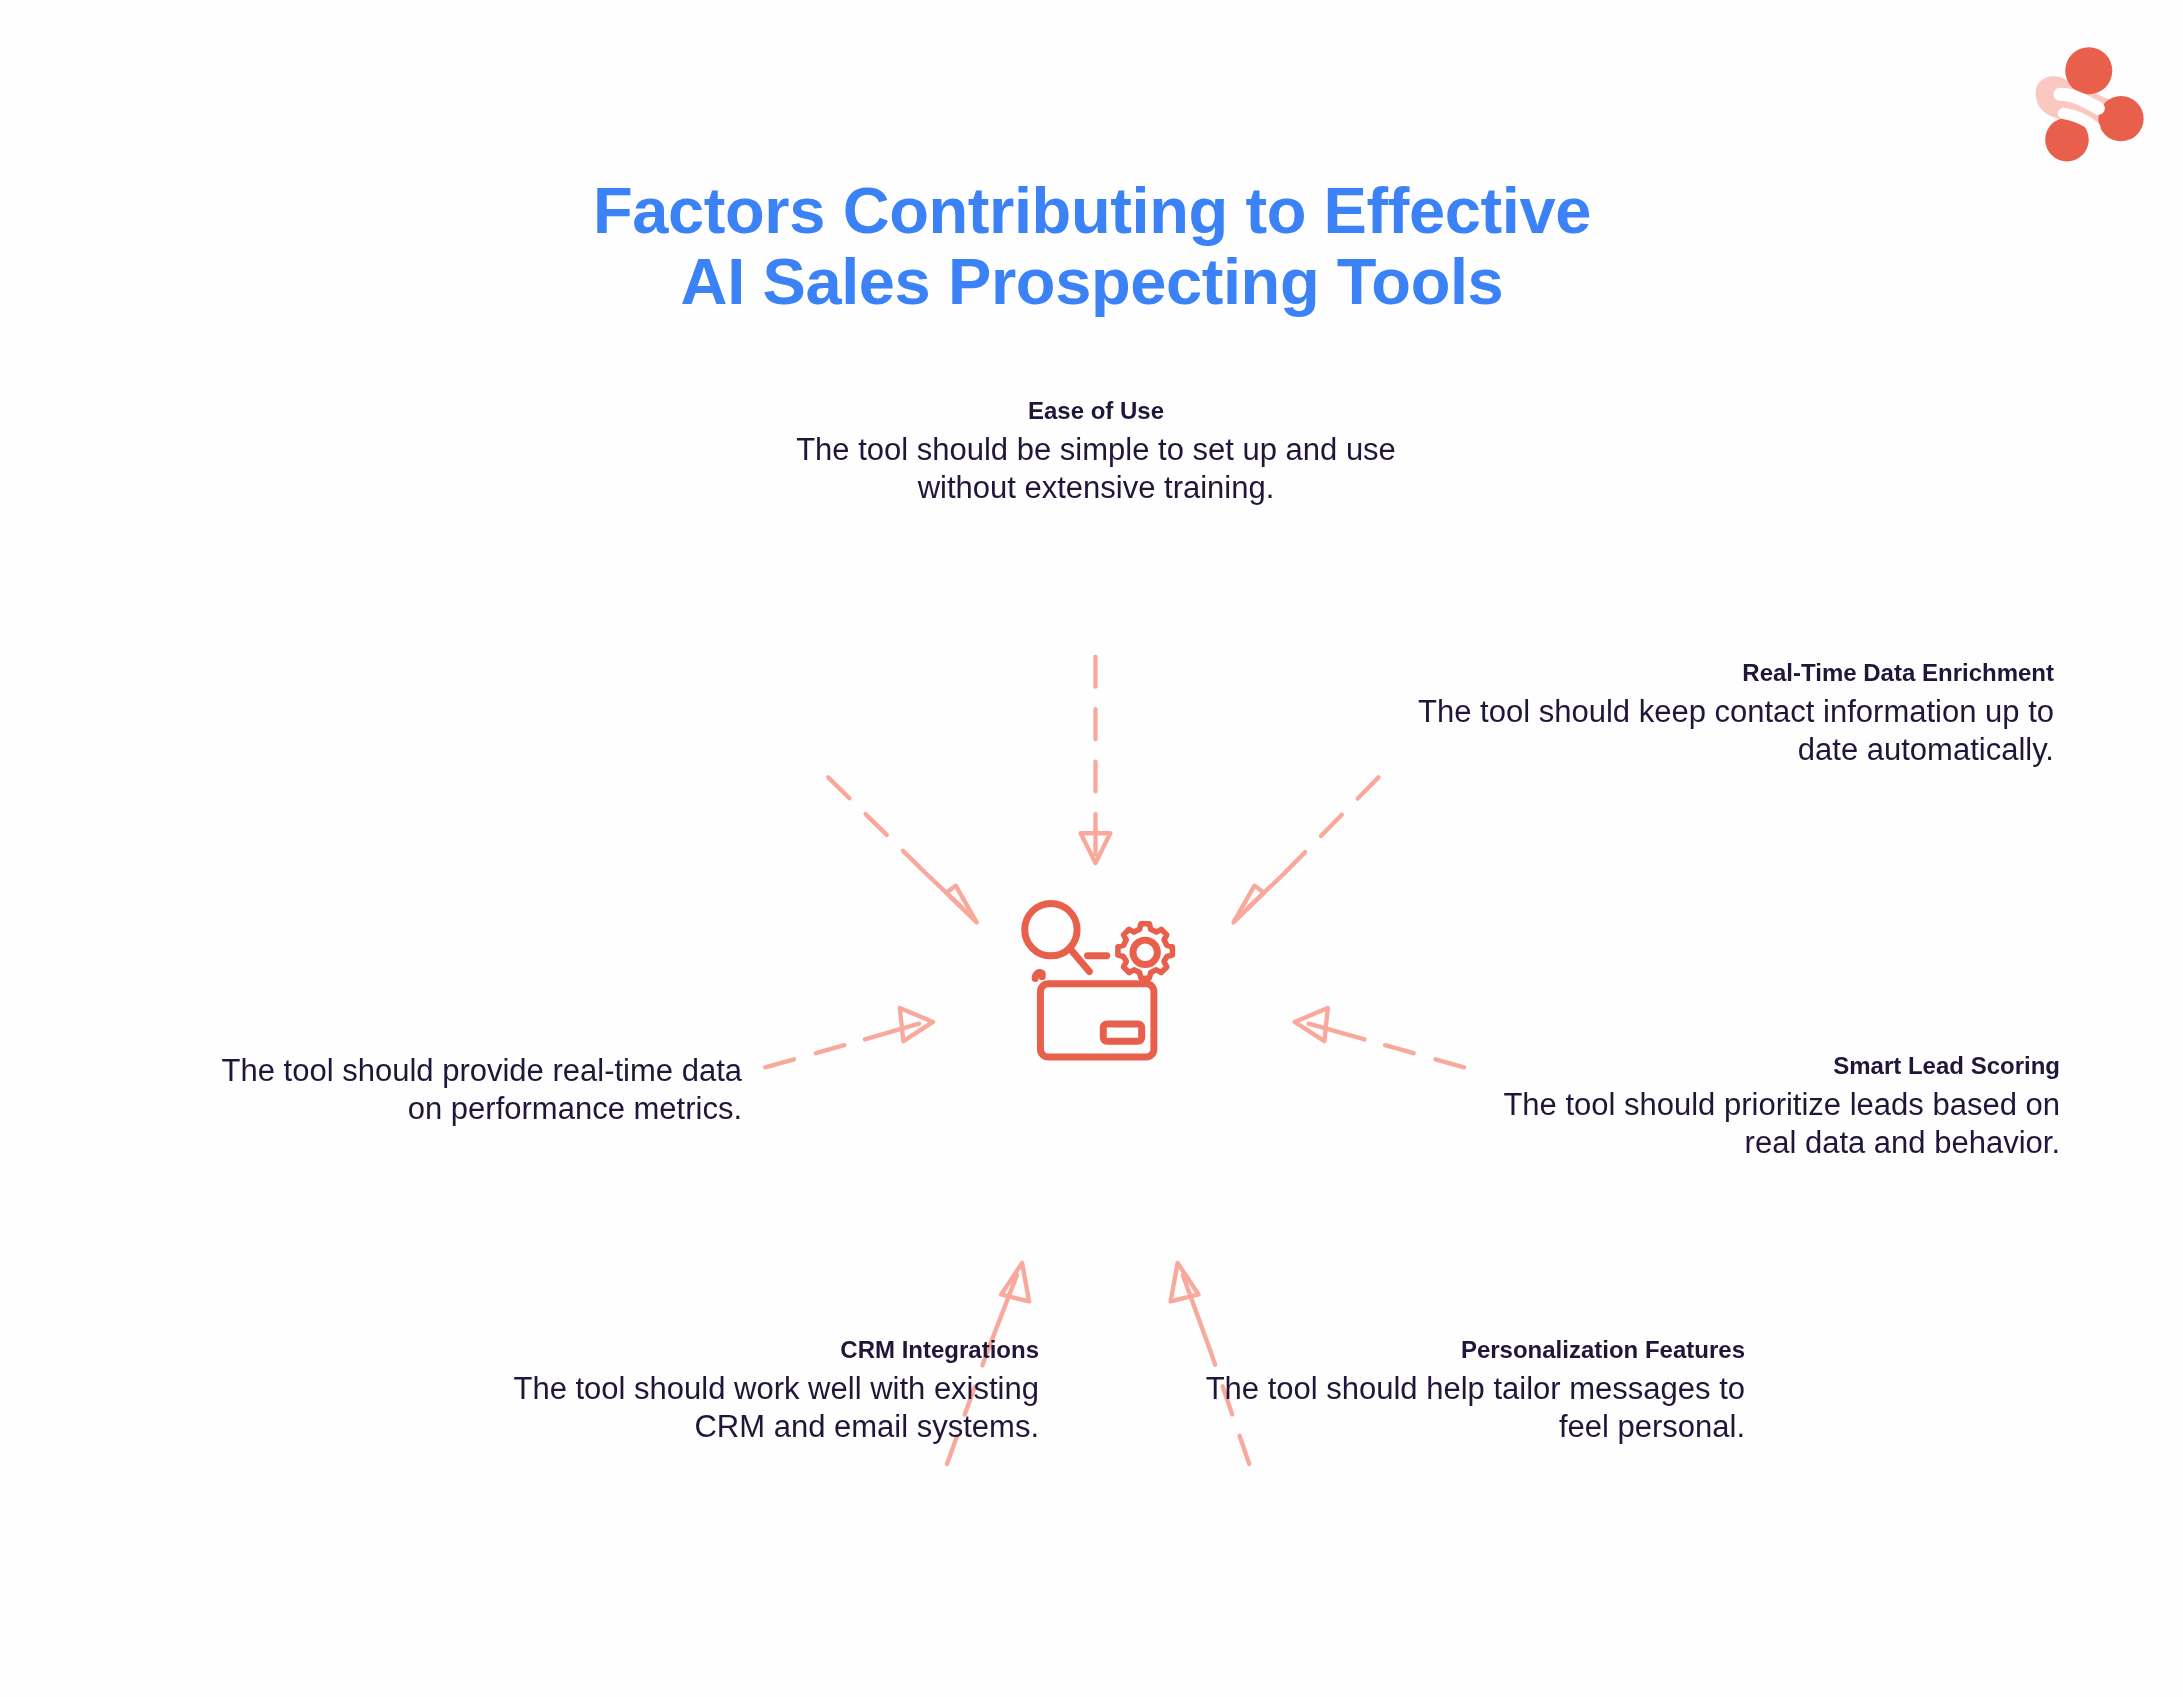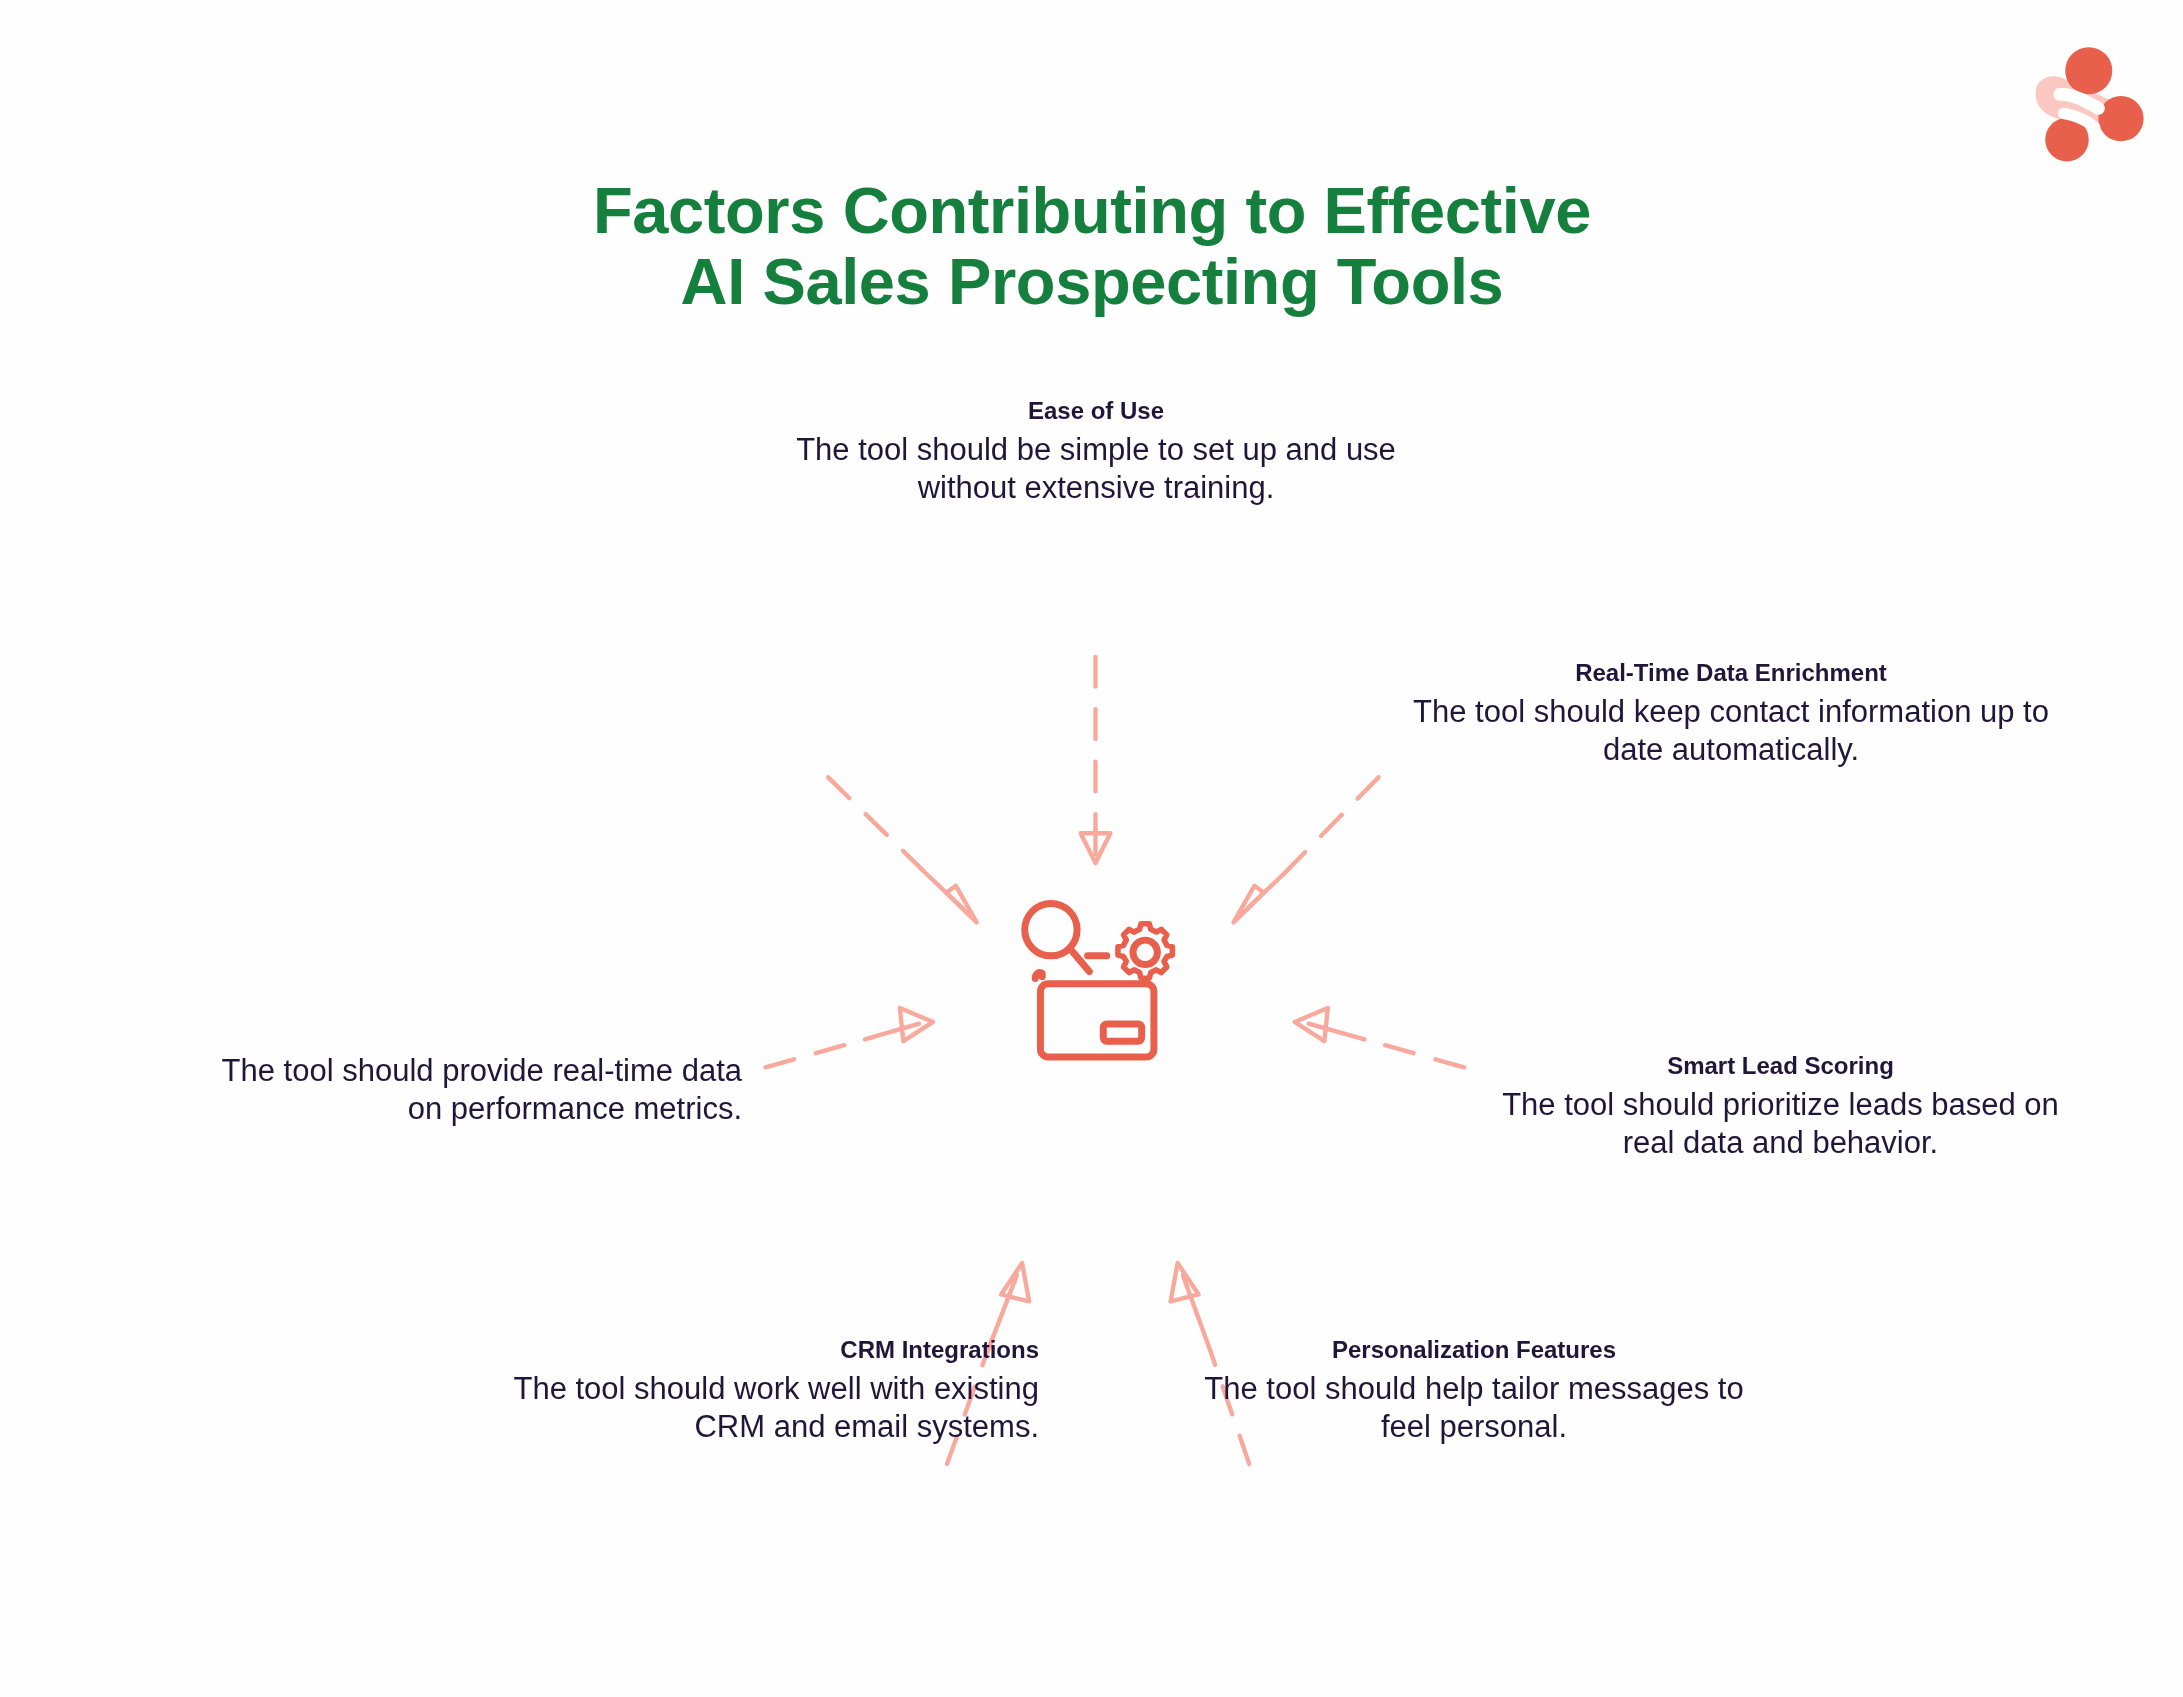--- a/index.html
+++ b/index.html
@@ -30,21 +30,21 @@
   #title {
     position: absolute;
     top: 131px;
     left: 0;
     width: 2184px;
     text-align: center;
     font-size: 65px;
     font-weight: 700;
     line-height: 1.10;
     letter-spacing: -0.4px;
-    color: #15803d;
+    color: #3b82f6;
   }
   #title .tline { display: block; }
 
   
   #center-icon {
     position: absolute;
     left: 1016px;
     top: 893px;
     width: 192px;
     height: 192px;
@@ -69,21 +69,21 @@
     margin: 0 0 5.2px 0;
   }
   .factor .f-desc {
     font-size: 31px;
     font-weight: 400;
     line-height: 1.22;
     color: #211639;
     margin: 0;
   }
   .align-right { text-align: right; }
-  .align-left  { text-align: center; }
+  .align-left  { text-align: right; }
   .align-center{ text-align: center; }
 
   
   #f-ease          { left: 786px;  top: 397px;  width: 620px; }
   #f-support       { left: 157px;  top: 642px;  width: 620px; }
   #f-enrichment    { left: 1408px; top: 659px;  width: 646px; }
   #f-reporting     { left: 218px;  top: 1052px; width: 524px; }
   #f-scoring       { left: 1501px; top: 1052px; width: 559px; }
   #f-crm           { left: 476px;  top: 1336px; width: 563px; }
   #f-personal      { left: 1179px; top: 1336px; width: 542px; margin-left: 24px; }

